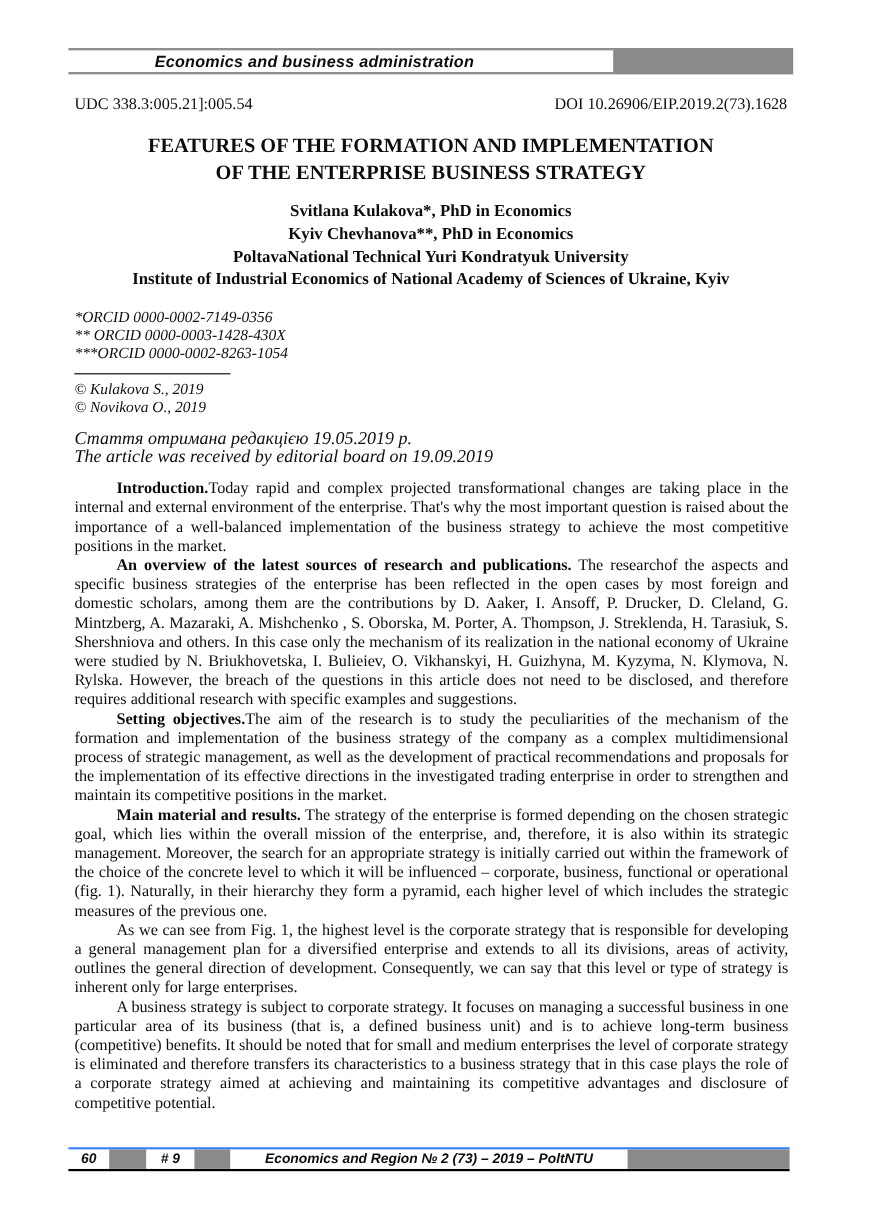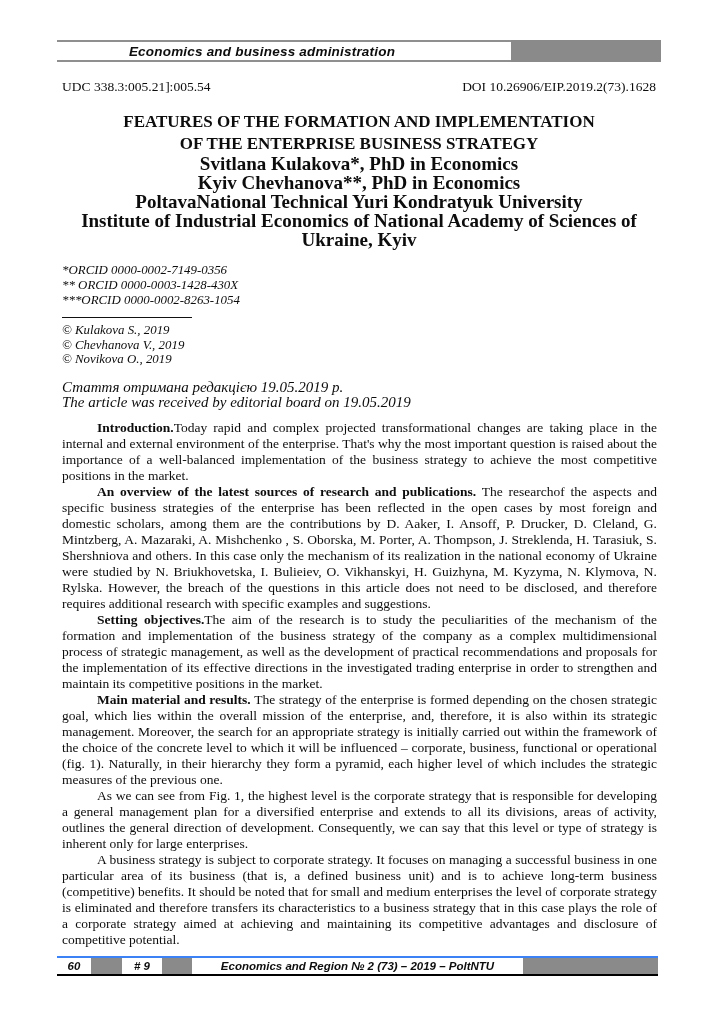--- a/index.html
+++ b/index.html
@@ -36,22 +36,22 @@
     display: flex; justify-content: space-between;
     font-size: 13.5px;
   }
 
   
   .article-title {
     margin-top: 16px; text-align: center;
     font-weight: bold; font-size: 17px; line-height: 21.5px;
   }
   .authors-block {
-    text-align: center;
-    font-weight: bold; font-size: 19px; line-height: 19px;
+    margin-top: 13px; text-align: center;
+    font-weight: bold; font-size: 14px; line-height: 19px;
   }
 
   
   .orcid-block { margin-top: 14px; font-style: italic; font-size: 12.9px; line-height: 15px; padding-left: 5px; }
   .copy-divider { width: 130px; border: 0; border-top: 1.5px solid #111; margin: 9px 0 5px 5px; }
   .copyright-block { font-style: italic; font-size: 12.9px; line-height: 14.5px; padding-left: 5px; }
   .received-block { margin-top: 13px; font-style: italic; font-size: 15px; line-height: 15px; padding-left: 5px; }
 
   
   .article-body { margin-top: 10px; padding: 0 4px 0 5px; }
@@ -111,27 +111,26 @@
   <div class="orcid-block">
       <div>*ORCID 0000-0002-7149-0356</div>
       <div>** ORCID 0000-0003-1428-430X</div>
       <div>***ORCID 0000-0002-8263-1054</div>
     </div>
 
   <hr class="copy-divider">
 
   <div class="copyright-block">
       <div>© Kulakova S., 2019</div>
-      <div>© Chevhanova V., 2019</div>
       <div>© Novikova O., 2019</div>
     </div>
 
   <div class="received-block">
       <div>Стаття отримана редакцією 19.05.2019 р.</div>
-      <div>The article was received by editorial board on 19.05.2019</div>
+      <div>The article was received by editorial board on 19.09.2019</div>
     </div>
 
   <div class="article-body">
       <p><b>Introduction.</b><span>Today rapid and complex projected transformational changes are taking place in the internal and external environment of the enterprise. That's why the most important question is raised about the importance of a well-balanced implementation of the business strategy to achieve the most competitive positions in the market.</span></p>
       <p><b>An overview of the latest sources of research and publications.</b><span> The researchof the aspects and specific business strategies of the enterprise has been reflected in the open cases by most foreign and domestic scholars, among them are the contributions by D. Aaker, I. Ansoff, P. Drucker, D. Cleland, G. Mintzberg, A. Mazaraki, A. Mishchenko , S. Oborska, M. Porter, A. Thompson, J. Streklenda, H. Tarasiuk, S. Shershniova and others. In this case only the mechanism of its realization in the national economy of Ukraine were studied by N. Briukhovetska, I. Bulieiev, O. Vikhanskyi, H. Guizhyna, M. Kyzyma, N. Klymova, N. Rylska. However, the breach of the questions in this article does not need to be disclosed, and therefore requires additional research with specific examples and suggestions.</span></p>
       <p><b>Setting objectives.</b><span>The aim of the research is to study the peculiarities of the mechanism of the formation and implementation of the business strategy of the company as a complex multidimensional process of strategic management, as well as the development of practical recommendations and proposals for the implementation of its effective directions in the investigated trading enterprise in order to strengthen and maintain its competitive positions in the market.</span></p>
       <p><b>Main material and results.</b><span> The strategy of the enterprise is formed depending on the chosen strategic goal, which lies within the overall mission of the enterprise, and, therefore, it is also within its strategic management. Moreover, the search for an appropriate strategy is initially carried out within the framework of the choice of the concrete level to which it will be influenced – corporate, business, functional or operational (fig. 1). Naturally, in their hierarchy they form a pyramid, each higher level of which includes the strategic measures of the previous one.</span></p>
       <p><span>As we can see from Fig. 1, the highest level is the corporate strategy that is responsible for developing a general management plan for a diversified enterprise and extends to all its divisions, areas of activity, outlines the general direction of development. Consequently, we can say that this level or type of strategy is inherent only for large enterprises.</span></p>
       <p><span>A business strategy is subject to corporate strategy. It focuses on managing a successful business in one particular area of its business (that is, a defined business unit) and is to achieve long-term business (competitive) benefits. It should be noted that for small and medium enterprises the level of corporate strategy is eliminated and therefore transfers its characteristics to a business strategy that in this case plays the role of a corporate strategy aimed at achieving and maintaining its competitive advantages and disclosure of competitive potential.</span></p>
     </div>

